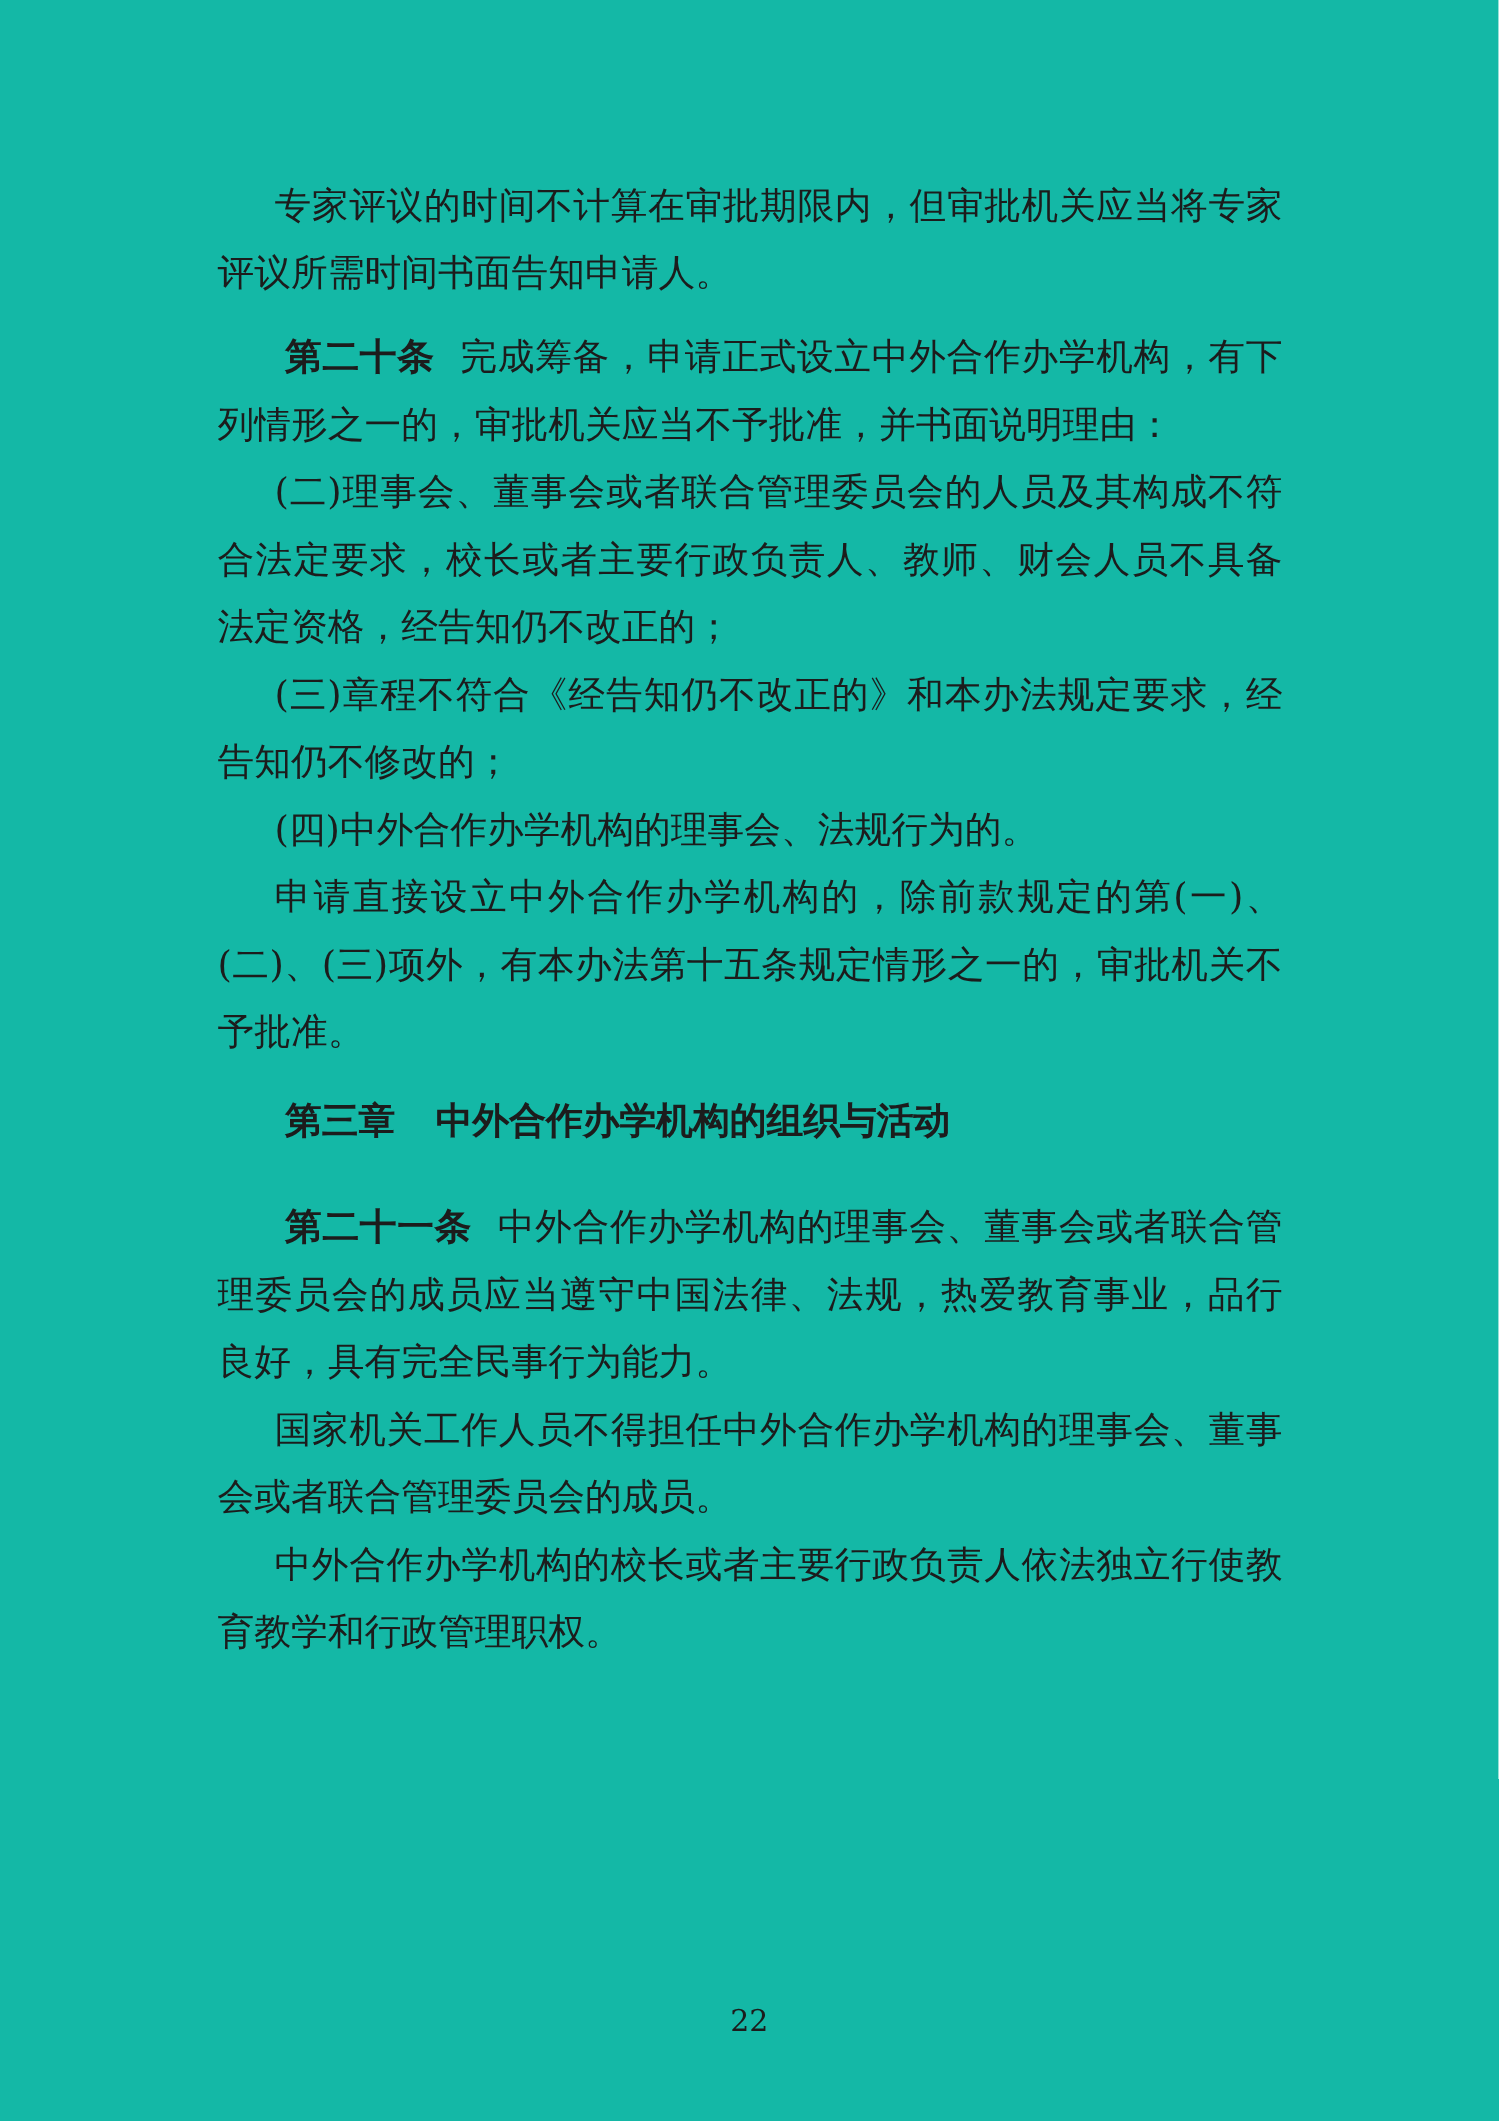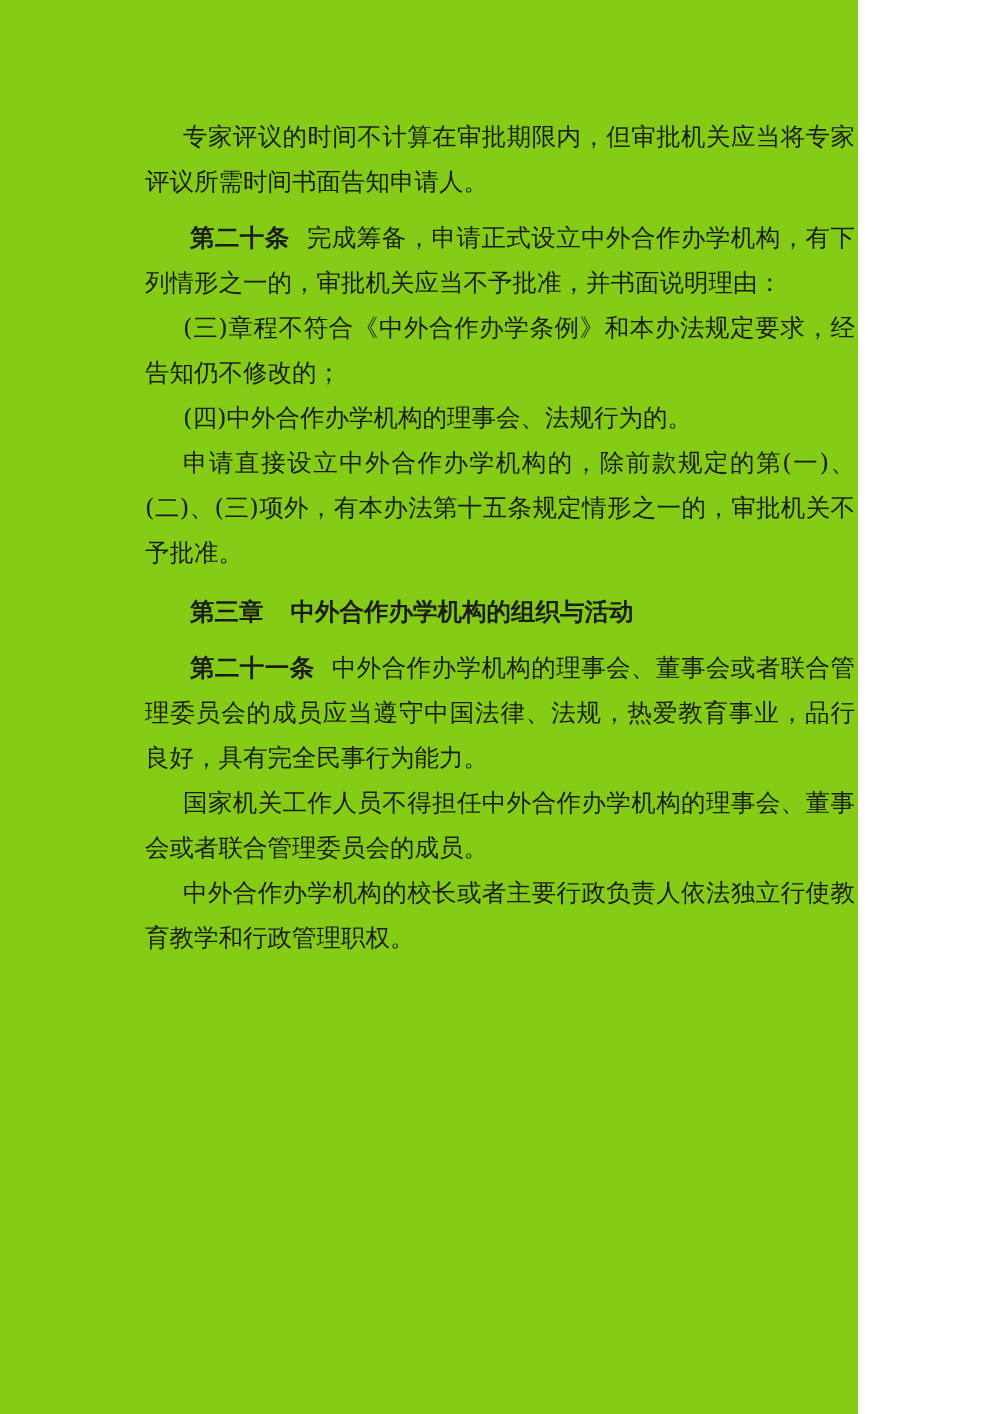--- a/index.html
+++ b/index.html
@@ -2,23 +2,23 @@
 <html><head>
 <meta charset="utf-8">
 <style>
   html, body {
     margin: 0;
     padding: 0;
     background: #ffffff;
   }
   .page {
     position: relative;
-    width: 858px;
+    width: 999px;
     height: 1414px;
-    background: #84cc16;
+    background: #14b8a6;
     overflow: hidden;
     font-family: "DejaVu Serif", "Liberation Serif", serif;
     color: #1c1c1c;
   }
   .content {
     position: absolute;
     left: 145px;
     top: 114px;
     width: 710px;
   }
@@ -34,21 +34,21 @@
   p.body-p {
     text-indent: 38px;
   }
   p.article-p {
     text-indent: 45px;
     margin-top: 11px;
   }
   p.chapter-p {
     text-indent: 45px;
     margin-top: 14px;
-    margin-bottom: 11px;
+    margin-bottom: 26px;
     font-weight: bold;
   }
   .article-label {
     font-weight: bold;
     margin-right: 0.7em;
   }
   .chapter-label {
     font-weight: bold;
     margin-right: 1.1em;
   }
@@ -63,21 +63,23 @@
     color: #1c1c1c;
   }
 </style>
 </head>
 <body>
 
 <div class="page">
   <div class="content" id="doc-content">
       <p class="para body-p"><span>专家评议的时间不计算在审批期限内，但审批机关应当将专家评议所需时间书面告知申请人。</span></p>
       <p class="para article-p"><span class="article-label">第二十条</span><span>完成筹备，申请正式设立中外合作办学机构，有下列情形之一的，审批机关应当不予批准，并书面说明理由：</span></p>
-      <p class="para body-p"><span>(三)章程不符合《中外合作办学条例》和本办法规定要求，经告知仍不修改的；</span></p>
+      <p class="para body-p"><span>(二)理事会、董事会或者联合管理委员会的人员及其构成不符合法定要求，校长或者主要行政负责人、教师、财会人员不具备法定资格，经告知仍不改正的；</span></p>
+      <p class="para body-p"><span>(三)章程不符合《经告知仍不改正的》和本办法规定要求，经告知仍不修改的；</span></p>
       <p class="para body-p"><span>(四)中外合作办学机构的理事会、法规行为的。</span></p>
       <p class="para body-p"><span>申请直接设立中外合作办学机构的，除前款规定的第(一)、(二)、(三)项外，有本办法第十五条规定情形之一的，审批机关不予批准。</span></p>
       <p class="para chapter-p"><span class="chapter-label">第三章</span><span>中外合作办学机构的组织与活动</span></p>
       <p class="para article-p"><span class="article-label">第二十一条</span><span>中外合作办学机构的理事会、董事会或者联合管理委员会的成员应当遵守中国法律、法规，热爱教育事业，品行良好，具有完全民事行为能力。</span></p>
       <p class="para body-p"><span>国家机关工作人员不得担任中外合作办学机构的理事会、董事会或者联合管理委员会的成员。</span></p>
       <p class="para body-p"><span>中外合作办学机构的校长或者主要行政负责人依法独立行使教育教学和行政管理职权。</span></p>
     </div>
+  <div class="page-number">22</div>
 </div>
 
 </body></html>

